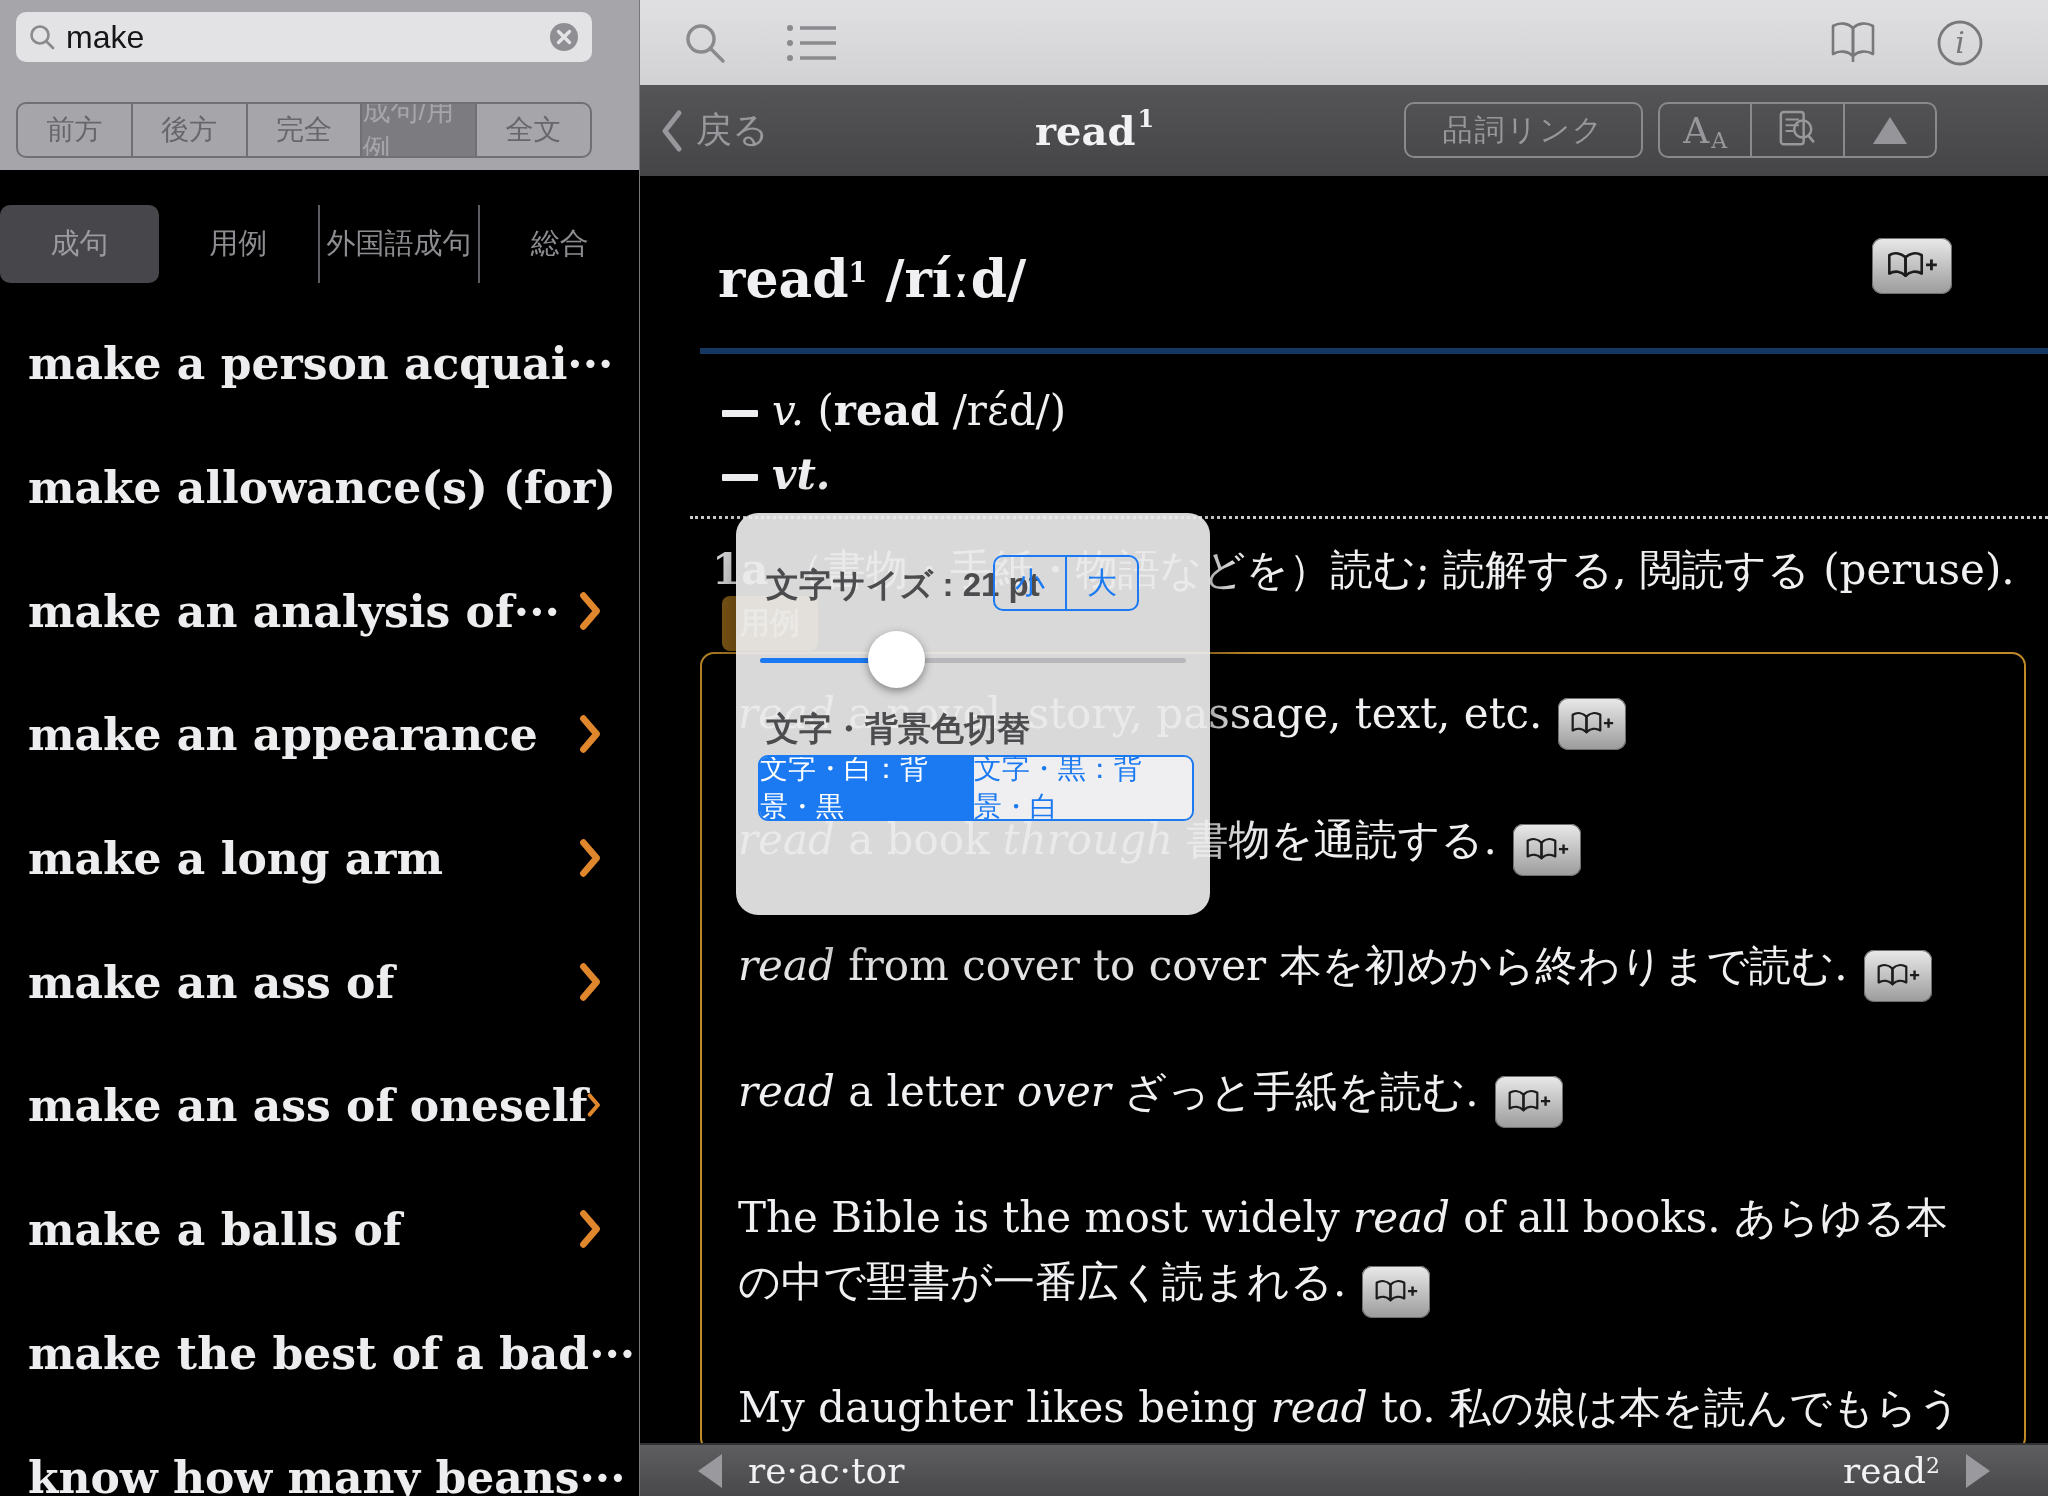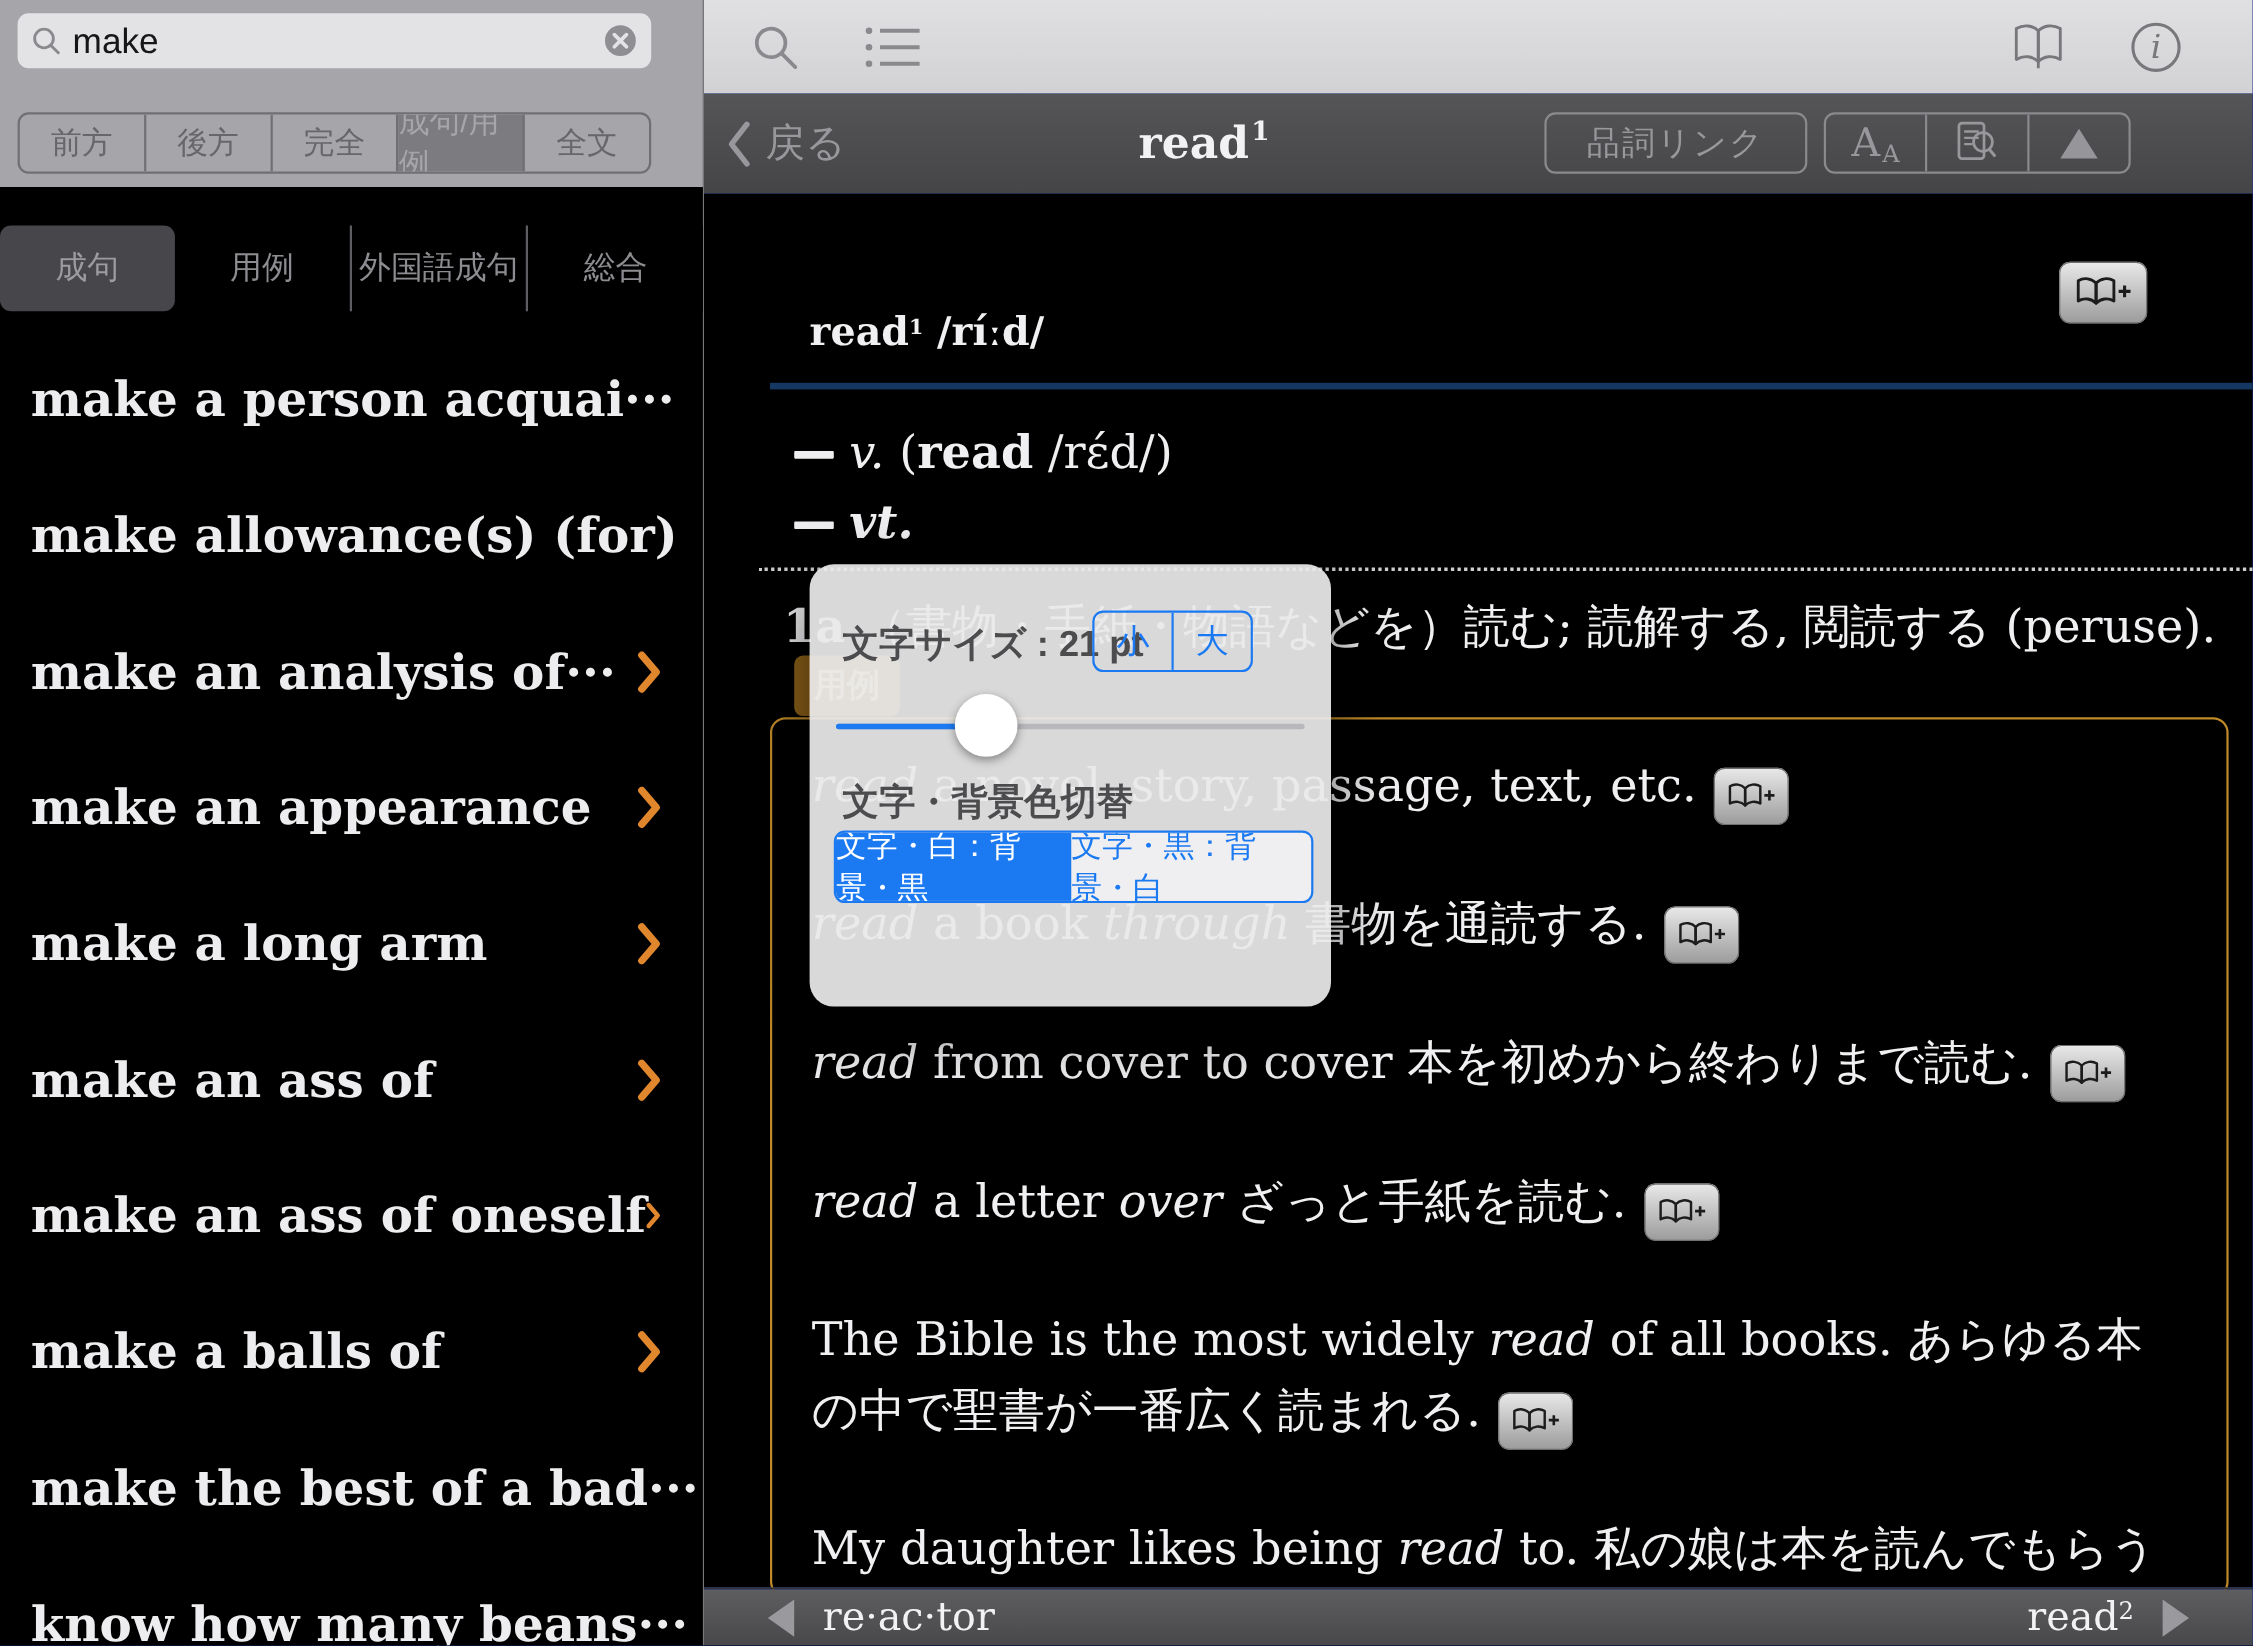--- a/index.html
+++ b/index.html
@@ -1,20 +1,20 @@
 <!DOCTYPE html>
 <html><head>
 <meta charset="utf-8">
 <style>
   :root{
     --serif:"DejaVu Serif","Liberation Serif",serif;
     --sans:"Liberation Sans","DejaVu Sans",sans-serif;
   }
   html,body{margin:0;padding:0;background:#000;}
-  .app{position:relative;width:2048px;height:1496px;overflow:hidden;background:#1d4ed8;font-family:var(--sans);}
+  .app{position:relative;width:2048px;height:1496px;overflow:hidden;background:#6d28d9;font-family:var(--sans);}
 
   
   .sidebar{position:absolute;left:0;top:0;width:640px;height:1496px;background:#000;border-right:1px solid #77777b;box-sizing:border-box;}
   .search-area{position:absolute;left:0;top:0;width:100%;height:170px;background:#a6a6aa;}
   .search-field{position:absolute;left:16px;top:12px;width:576px;height:50px;background:#e3e3e5;border-radius:10px;display:flex;align-items:center;padding:0 12px;box-sizing:border-box;}
   .search-text{font:32px var(--sans);color:#161618;margin-left:10px;}
   .clear-btn{margin-left:auto;width:32px;height:32px;display:flex;}
   .mode-tabs{position:absolute;left:16px;top:102px;width:576px;height:56px;border:2px solid #707074;border-radius:10px;display:flex;overflow:hidden;box-sizing:border-box;}
   .mode-tab{flex:1;display:flex;align-items:center;justify-content:center;font:28px var(--sans);color:#67676b;border-right:2px solid #707074;}
   .mode-tab:last-child{border-right:none;}
@@ -43,21 +43,21 @@
   .btn-cell{flex:1;display:flex;align-items:center;justify-content:center;color:#98989c;}
   .btn-cell.sep{border-left:2px solid #8a8a8e;}
   .aa-big{font:36px var(--serif);}
   .aa-small{font:22px var(--serif);position:relative;top:10px;margin-left:2px;}
   .tri-up{width:0;height:0;border-left:17px solid transparent;border-right:17px solid transparent;border-bottom:27px solid #96969a;}
 
   
   .content{position:absolute;left:0;top:176px;width:100%;height:1267px;background:#000;color:#f0f0f2;font-family:var(--serif);}
   .it{font-style:italic;} .bd{font-weight:bold;}
   .sp{font-size:0.52em;position:relative;top:-0.55em;}
-  .headword{position:absolute;left:96px;top:72px;font-size:36px;font-weight:bold;margin-top:33px;}
+  .headword{position:absolute;left:78px;top:72px;font-size:52px;font-weight:bold;}
   .rule-navy{position:absolute;left:60px;top:172px;width:1348px;height:6px;background:#153862;}
   .dash{display:inline-block;width:36px;height:7px;background:#eeeef0;border-radius:1px;margin-right:14px;vertical-align:0.2em;}
   .v-line{position:absolute;left:82px;top:210px;font-size:42px;}
   .vt-line{position:absolute;left:82px;top:274px;font-size:42px;font-weight:bold;}
   .rule-dotted{position:absolute;left:50px;top:340px;width:1358px;border-top:3px dotted #cfcfd1;}
   .sense{position:absolute;left:72px;top:366px;font-size:42px;white-space:nowrap;}
   .badge{position:absolute;left:82px;top:420px;background:#8e6218;color:#ecd9a0;font:bold 30px var(--sans);padding:7px 18px;border-radius:8px;}
   .ex-box{position:absolute;left:60px;top:476px;width:1326px;height:800px;border:2px solid #c08a28;border-radius:14px;padding:28px 36px;box-sizing:border-box;overflow:hidden;}
   .ex-line{font-size:42px;line-height:64px;margin-bottom:58px;}
   .bookplus{display:inline-flex;align-items:center;justify-content:center;background:linear-gradient(#e9e9e9,#9b9b9b);border-radius:10px;box-shadow:inset 0 0 0 1px #6e6e6e;}

